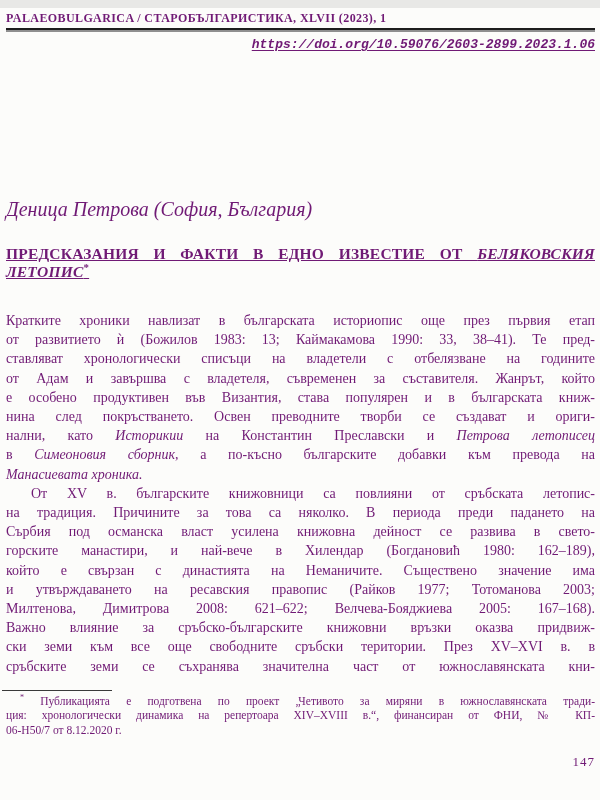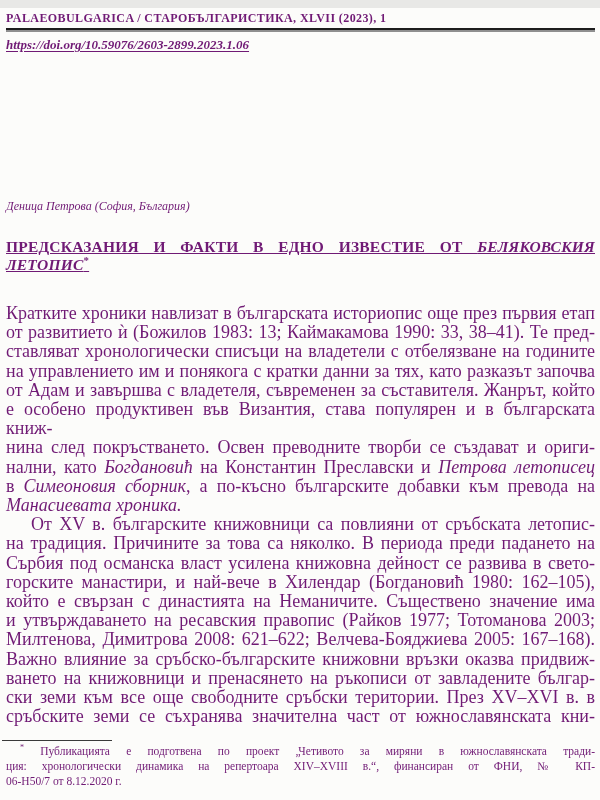--- a/index.html
+++ b/index.html
@@ -16,39 +16,40 @@
   }
   .journal-line {
     font-size:12px; font-weight:bold; letter-spacing:.4px;
     white-space:nowrap;
   }
   .header-rule {
     margin-top:2px; height:4px; width:100%;
     background:linear-gradient(#1d1d1d 0 55%, #8f8f8f 55% 100%);
   }
   .doi {
-    margin-top:5px; 
+    margin-top:5px; text-align:right;
     font-size:13px; font-weight:bold; font-style:italic;
     text-decoration:underline;
     text-underline-offset:2px;
+    font-family:Liberation Mono, monospace;
   }
   .author {
     margin-top:146px;
-    font-style:italic; font-size:12px;
+    font-style:italic; font-size:20px;
   }
   .title {
     margin-top:24px;
     font-size:15.5px; font-weight:bold; line-height:18px;
     letter-spacing:.2px;
   }
   .title .tline { text-align:justify; text-align-last:justify;text-decoration:underline; }
   .title .tline.last { text-align-last:left; }
   .body-text {
     margin-top:30px;
-    font-size:18px; line-height:19.2px;
+    font-size:14px; line-height:19.2px;
   }
   .tline { text-align:justify; text-align-last:justify; }
   .tline.last { text-align-last:left; }
   .para.indent .tline:first-child { text-indent:25px; }
   .it { font-style:italic; }
   sup { font-size:70%; line-height:0; }
   .footnote-rule {
     margin-top:14px; margin-left:-4px;
     width:110px; border-top:1.5px solid #3a3a3a;
   }
@@ -78,38 +79,36 @@
   <h1 class="title" id="title-container">
       <div class="tline"><span>ПРЕДСКАЗАНИЯ И ФАКТИ В ЕДНО ИЗВЕСТИЕ ОТ </span><span class="it">БЕЛЯКОВСКИЯ</span></div>
       <div class="tline last"><span class="it">ЛЕТОПИС</span><sup>*</sup></div>
     </h1>
 
   <div class="body-text" id="body-container">
       <div class="para">
         <div class="tline"><span>Кратките хроники навлизат в българската историопис още през първия етап</span></div>
         <div class="tline"><span>от развитието ѝ (Божилов 1983: 13; Каймакамова 1990: 33, 38–41). Те пред-</span></div>
         <div class="tline"><span>ставляват хронологически списъци на владетели с отбелязване на годините</span></div>
-        <div class="tline"><span>на управлението им и понякога с кратки данни за тях, като разказът започва</span></div>
         <div class="tline"><span>от Адам и завършва с владетеля, съвременен за съставителя. Жанрът, който</span></div>
         <div class="tline"><span>е особено продуктивен във Византия, става популярен и в българската книж-</span></div>
         <div class="tline"><span>нина след покръстването. Освен преводните творби се създават и ориги-</span></div>
-        <div class="tline"><span>нални, като </span><span class="it">Богдановиħ</span><span> на Константин Преславски и </span><span class="it">Петрова летописец</span></div>
+        <div class="tline"><span>нални, като </span><span class="it">Историкии</span><span> на Константин Преславски и </span><span class="it">Петрова летописец</span></div>
         <div class="tline"><span>в </span><span class="it">Симеоновия сборник</span><span>, а по-късно българските добавки към превода на</span></div>
         <div class="tline last"><span class="it">Манасиевата хроника.</span></div>
       </div>
       <div class="para indent">
         <div class="tline"><span>От XV в. българските книжовници са повлияни от сръбската летопис-</span></div>
         <div class="tline"><span>на традиция. Причините за това са няколко. В периода преди падането на</span></div>
         <div class="tline"><span>Сърбия под османска власт усилена книжовна дейност се развива в свето-</span></div>
-        <div class="tline"><span>горските манастири, и най-вече в Хилендар (Богдановиħ 1980: 162–105),</span></div>
+        <div class="tline"><span>горските манастири, и най-вече в Хилендар (Богдановиħ 1980: 162–189),</span></div>
         <div class="tline"><span>който е свързан с династията на Неманичите. Съществено значение има</span></div>
         <div class="tline"><span>и утвърждаването на ресавския правопис (Райков 1977; Тотоманова 2003;</span></div>
         <div class="tline"><span>Милтенова, Димитрова 2008: 621–622; Велчева-Бояджиева 2005: 167–168).</span></div>
         <div class="tline"><span>Важно влияние за сръбско-българските книжовни връзки оказва придвиж-</span></div>
-        <div class="tline"><span>ването на книжовници и пренасянето на ръкописи от завладените българ-</span></div>
         <div class="tline"><span>ски земи към все още свободните сръбски територии. През XV–XVI в. в</span></div>
         <div class="tline"><span>сръбските земи се съхранява значителна част от южнославянската кни-</span></div>
       </div>
     </div>
 
   <div class="footnote-rule"></div>
 
   <div class="footnote" id="footnote-container">
       <div class="tline"><sup>*</sup><span> Публикацията е подготвена по проект „Четивото за миряни в южнославянската тради-</span></div>
       <div class="tline"><span>ция: хронологически динамика на репертоара XIV–XVIII в.“, финансиран от ФНИ, № КП-</span></div>

